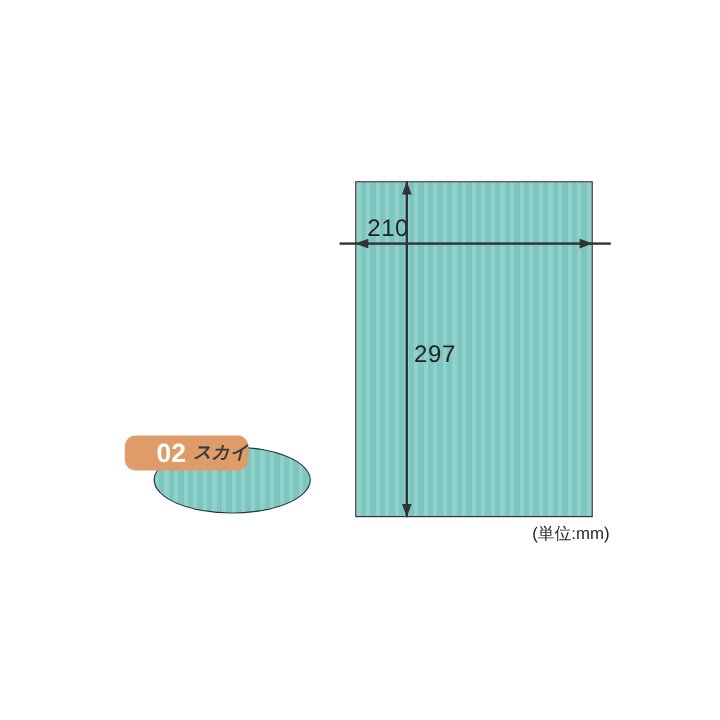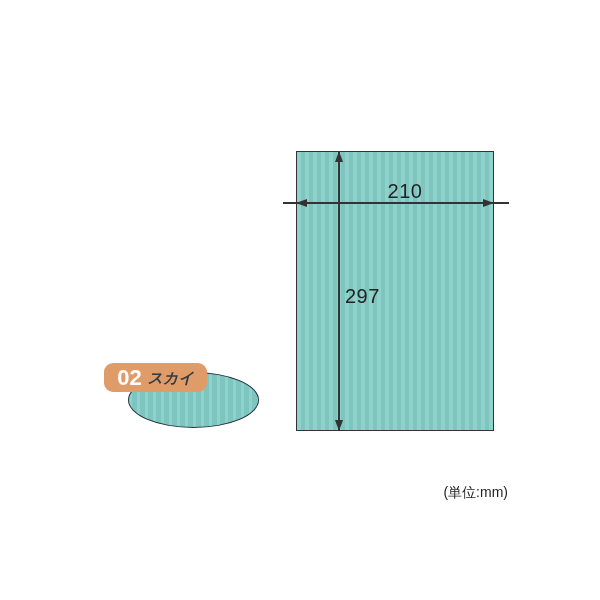--- a/index.html
+++ b/index.html
@@ -58,35 +58,34 @@
     position: absolute;
     color: #222222;
     font-size: 20px;
     line-height: 20px;
     letter-spacing: 0.5px;
   }
   .dim-label-width {
     left: 306px;
     top: 181px;
     width: 198px;
-    text-align: center;
+    text-align: left;
   }
   .dim-label-height {
     left: 345px;
     top: 286px;
   }
   .unit-label {
     position: absolute;
     right: 92px;
     top: 436px;
     font-size: 14px;
     line-height: 16px;
     color: #1f1f1f;
     letter-spacing: 0px;
-    margin-top: 48px;
   }
   .swatch-ellipse {
     position: absolute;
     left: 128px;
     top: 372px;
     width: 131px;
     height: 56px;
     border-radius: 50%;
     border: 1.5px solid var(--ellipse_outline, #24323c);
     box-sizing: border-box;
@@ -94,21 +93,21 @@
   .swatch-label {
     position: absolute;
     left: 104px;
     top: 363px;
     width: 103px;
     height: 29px;
     border-radius: 9px;
     background: var(--label_bg, #df9c69);
     display: flex;
     align-items: center;
-    justify-content: center;
+    justify-content: flex-end;
     gap: 6px;
     z-index: 2;
   }
   .swatch-number {
     color: var(--label_number, #ffffff);
     font-size: 22px;
     font-weight: bold;
     line-height: 22px;
   }
   .swatch-name {

